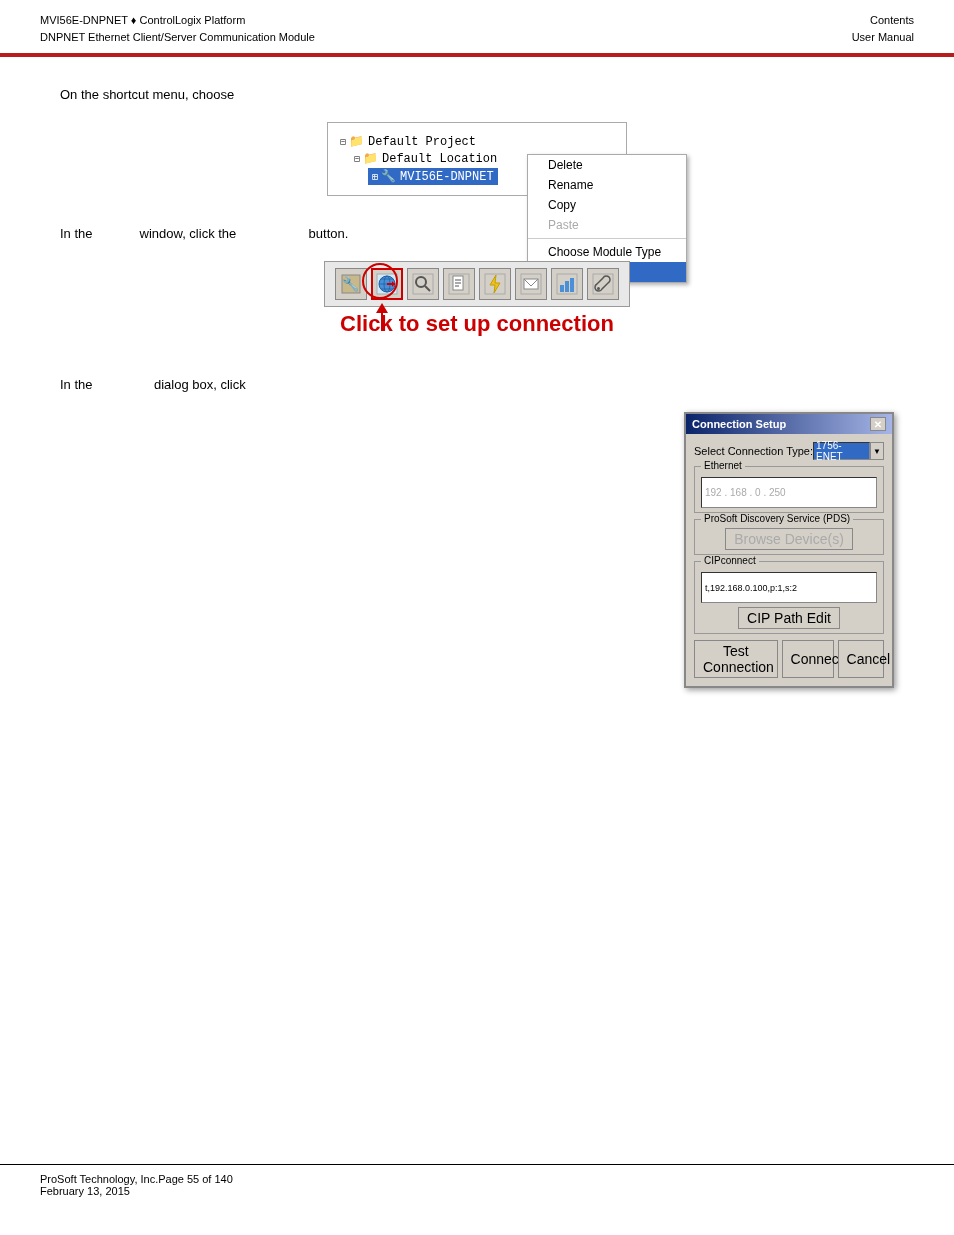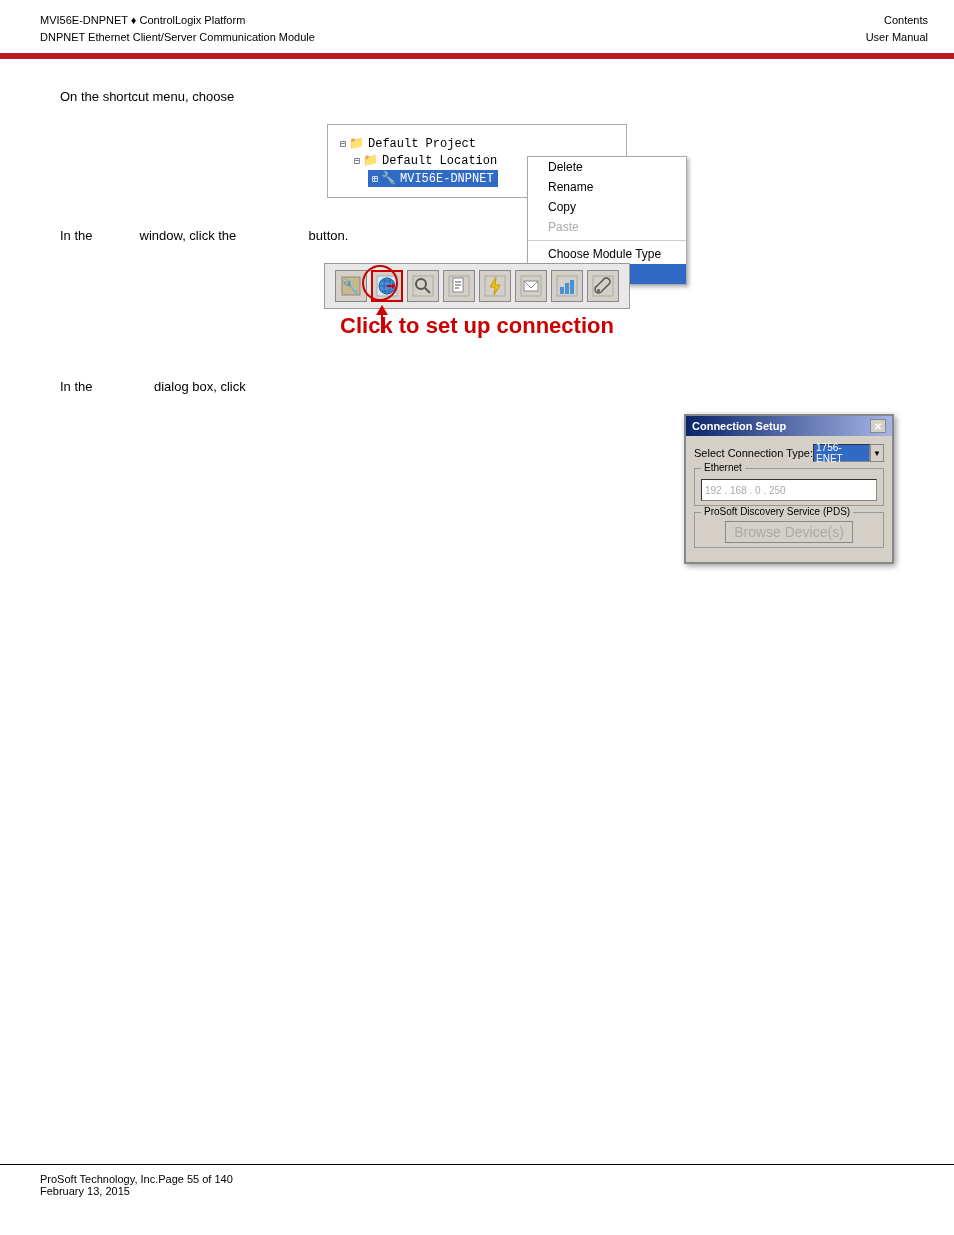--- a/index.html
+++ b/index.html
@@ -8,22 +8,22 @@
       min-height: 1235px;
       background: #fff;
       font-family: Arial, sans-serif;
       font-size: 13px;
       color: #000;
       position: relative;
     }
 
     
     .header {
-      padding: 12px 26px 8px 40px;
-      border-bottom: 6px solid #b91c1c;
+      padding: 12px 40px 8px 40px;
+      border-bottom: 4px solid #b91c1c;
       display: flex;
       justify-content: space-between;
       align-items: flex-end;
     }
     .header-left { font-size: 11px; line-height: 1.5; }
     .header-right { font-size: 11px; text-align: right; line-height: 1.5; }
 
     
     .footer {
       position: absolute;
@@ -205,21 +205,21 @@
     }
     .dialog-label {
       min-width: 100px;
       font-size: 11px;
     }
     .dialog-input {
       background: #fff;
       border: 1px inset #888;
       padding: 1px 3px;
       font-size: 10px;
-      height: 22px;
+      height: 31px;
       flex: 1;
     }
     .dialog-select {
       background: #fff;
       border: 1px inset #888;
       font-size: 10px;
       height: 18px;
       flex: 1;
       display: flex;
       align-items: center;
@@ -451,21 +451,35 @@
           </div>
         </div>
 
         <div class="dialog-group">
           <span class="dialog-group-title">ProSoft Discovery Service (PDS)</span>
           <div class="dialog-group-content" style="text-align:center; margin-top:4px;">
             <button class="dialog-btn" style="color:#aaa;">Browse Device(s)</button>
           </div>
         </div>
 
-
+        <div class="dialog-group">
+          <span class="dialog-group-title">CIPconnect</span>
+          <div class="dialog-group-content">
+            <input class="dialog-input" type="text" value="t,192.168.0.100,p:1,s:2" style="width: 100%; font-size: 9px; margin-bottom: 4px;">
+            <div style="text-align:center;">
+              <button class="dialog-btn">CIP Path Edit</button>
+            </div>
+          </div>
+        </div>
+
+        <div class="dialog-btn-row">
+          <button class="dialog-btn">Test Connection</button>
+          <button class="dialog-btn">Connect</button>
+          <button class="dialog-btn">Cancel</button>
+        </div>
 
       </div>
     </div>
   </div>
 
 </div>
 
 <div class="footer">
   <div>
     <div>ProSoft Technology, Inc.</div>

